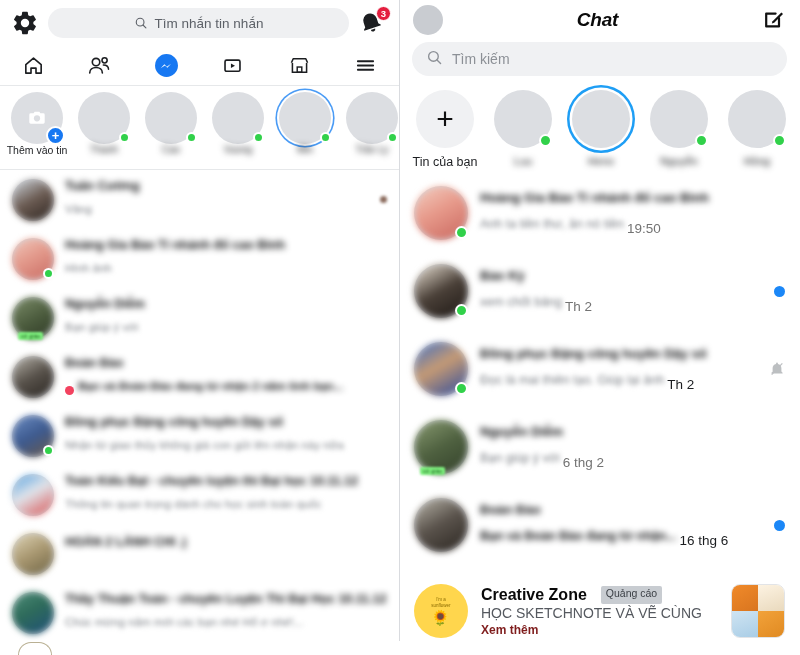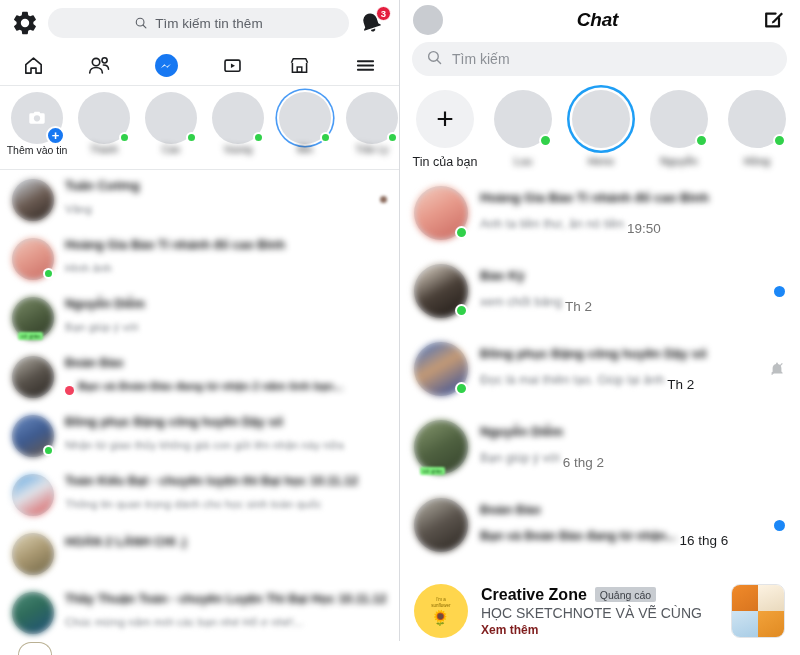--- a/index.html
+++ b/index.html
@@ -201,21 +201,21 @@
     padding: 8px 14px 10px 14px; flex: 0 0 auto; height: 86px;
   }
   .ad-av {
     width: 54px; height: 54px; border-radius: 50%; background: #ffd64d;
     flex: 0 0 auto; display: flex; flex-direction: column;
     align-items: center; justify-content: center; position: relative;
   }
   .ad-av .sunflower { font-size: 15px; line-height: 1; margin-top: 2px; }
   .ad-av .tiny { font-size: 4.5px; color: #8a6b00; line-height: 1.25; text-align: center; }
   .ad-body { flex: 1 1 auto; min-width: 0; }
-  .ad-title-row { display: flex; align-items: center; gap: 8px; }
+  .ad-title-row { display: flex; gap: 14px; }
   .ad-title { font-size: 16px; font-weight: bold; color: #0a0a0a; }
   .ad-badge {
     background: #c8ccd1; color: #3b3f45; font-size: 10.5px;
     padding: 1.5px 5px; border-radius: 2px; white-space: nowrap;
   }
   .ad-desc {
     font-size: 14px; color: #55595f; margin-top: 1px;
     white-space: nowrap; overflow: hidden; max-width: 222px;
   }
   .ad-cta { font-size: 12px; color: #7f1d1d; font-weight: bold; margin-top: 2px; }
@@ -241,21 +241,21 @@
           </svg>
       </span>
 
       <div class="l-search">
         <span class="sq">
           <svg viewBox="0 0 24 24" width="14" height="14">
               <circle cx="10.5" cy="10.5" r="6.6" fill="none" stroke="#5d6168" stroke-width="1.9"></circle>
               <line x1="15.4" y1="15.4" x2="20.4" y2="20.4" stroke="#5d6168" stroke-width="1.9" stroke-linecap="round"></line>
             </svg>
         </span>
-        <span class="l-search-label">Tìm kiếm tin thêm</span>
+        <span class="l-search-label">Tìm nhắn tin nhắn</span>
       </div>
 
       <span class="bellwrap">
         <svg viewBox="0 0 24 24" width="25" height="25" style="transform:rotate(-18deg)">
             <path fill="#1c1e21" d="M12 22a2.2 2.2 0 0 0 2.2-2.2H9.8A2.2 2.2 0 0 0 12 22zm6.6-6.1v-5a6.6 6.6 0 1 0-13.2 0v5L3.6 17.7v.9h16.8v-.9l-1.8-1.8z"></path>
           </svg>
         <span class="badge">3</span>
       </span>
     </div>
 

